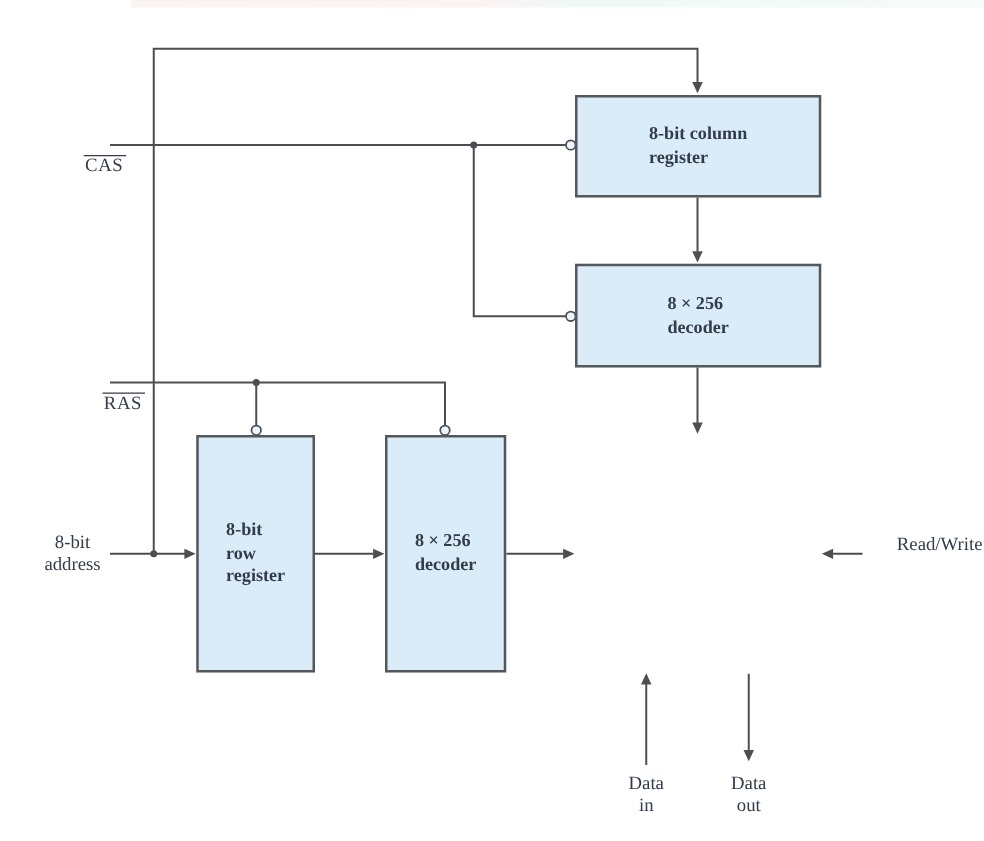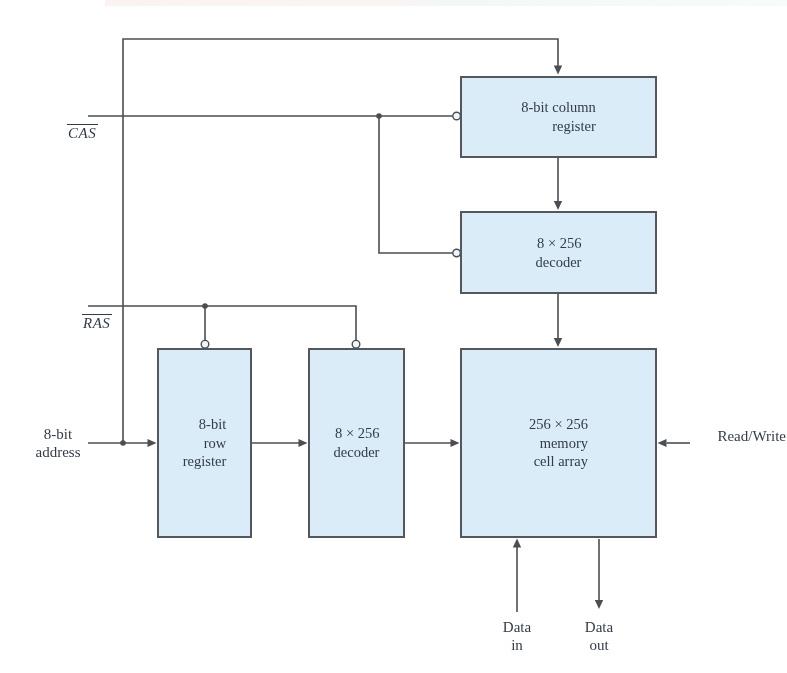--- a/index.html
+++ b/index.html
@@ -21,28 +21,28 @@
   .wires path{fill:none;stroke:var(--wire);stroke-width:1.6;}
   .wires polygon{fill:var(--wire);stroke:none;}
   .wires .dot{fill:var(--wire);stroke:none;}
   .wires .bubble{fill:#eef6fb;stroke:var(--wire);stroke-width:1.4;}
   .block{
     position:absolute;box-sizing:border-box;
     background:var(--block-fill);border:2px solid var(--block-border);
     display:flex;align-items:center;justify-content:center;
   }
   .block-label{
-    white-space:pre-line;text-align:right;font-size:14.5px;line-height:1.3;color:var(--text);
+    white-space:pre-line;text-align:left;font-size:14.5px;line-height:1.3;color:var(--text);font-weight:bold;
   }
   .sig-label{
     position:absolute;font-size:15px;line-height:18px;color:var(--text);
     white-space:pre-line;text-align:center;
   }
   .overline{
-    display:inline-block;font-style:italic;letter-spacing:.5px;
+    display:inline-block;letter-spacing:.5px;
     border-top:1.5px solid var(--text);padding:0 2px 0 1px;line-height:16px;margin-left:27px;
   }
 </style>
 </head>
 <body>
 
 <div id="stage">
 
   <div class="top-strip"></div>
 
@@ -114,25 +114,20 @@
   <div class="block" style="left:460px;top:76px;width:197px;height:82px;">
     <span class="block-label">8-bit column
 register</span>
   </div>
 
   <div class="block" style="left:460px;top:211px;width:197px;height:83px;">
     <span class="block-label">8 × 256
 decoder</span>
   </div>
 
-  <div class="block" style="left:460px;top:348px;width:197px;height:190px;">
-    <span class="block-label">256 × 256
-memory
-cell array</span>
-  </div>
 
   <div class="block" style="left:157px;top:348px;width:95px;height:190px;">
     <span class="block-label">8-bit
 row
 register</span>
   </div>
 
   <div class="block" style="left:308px;top:348px;width:97px;height:190px;">
     <span class="block-label">8 × 256
 decoder</span>

